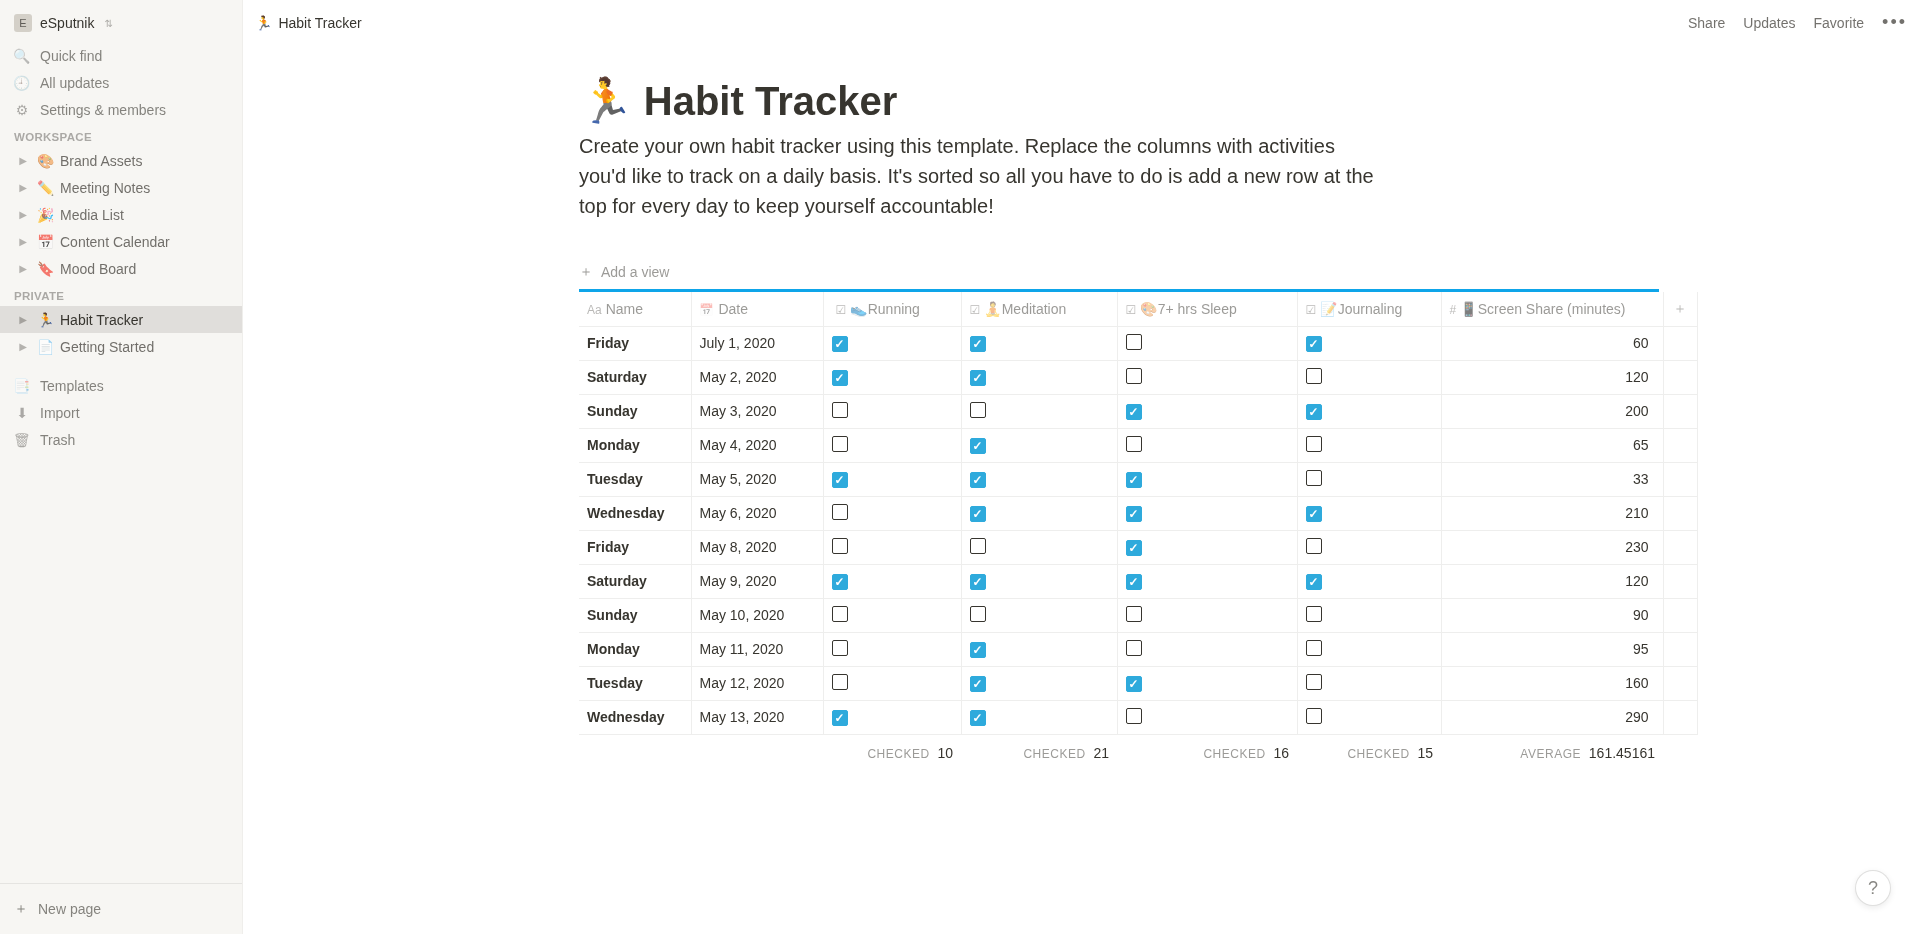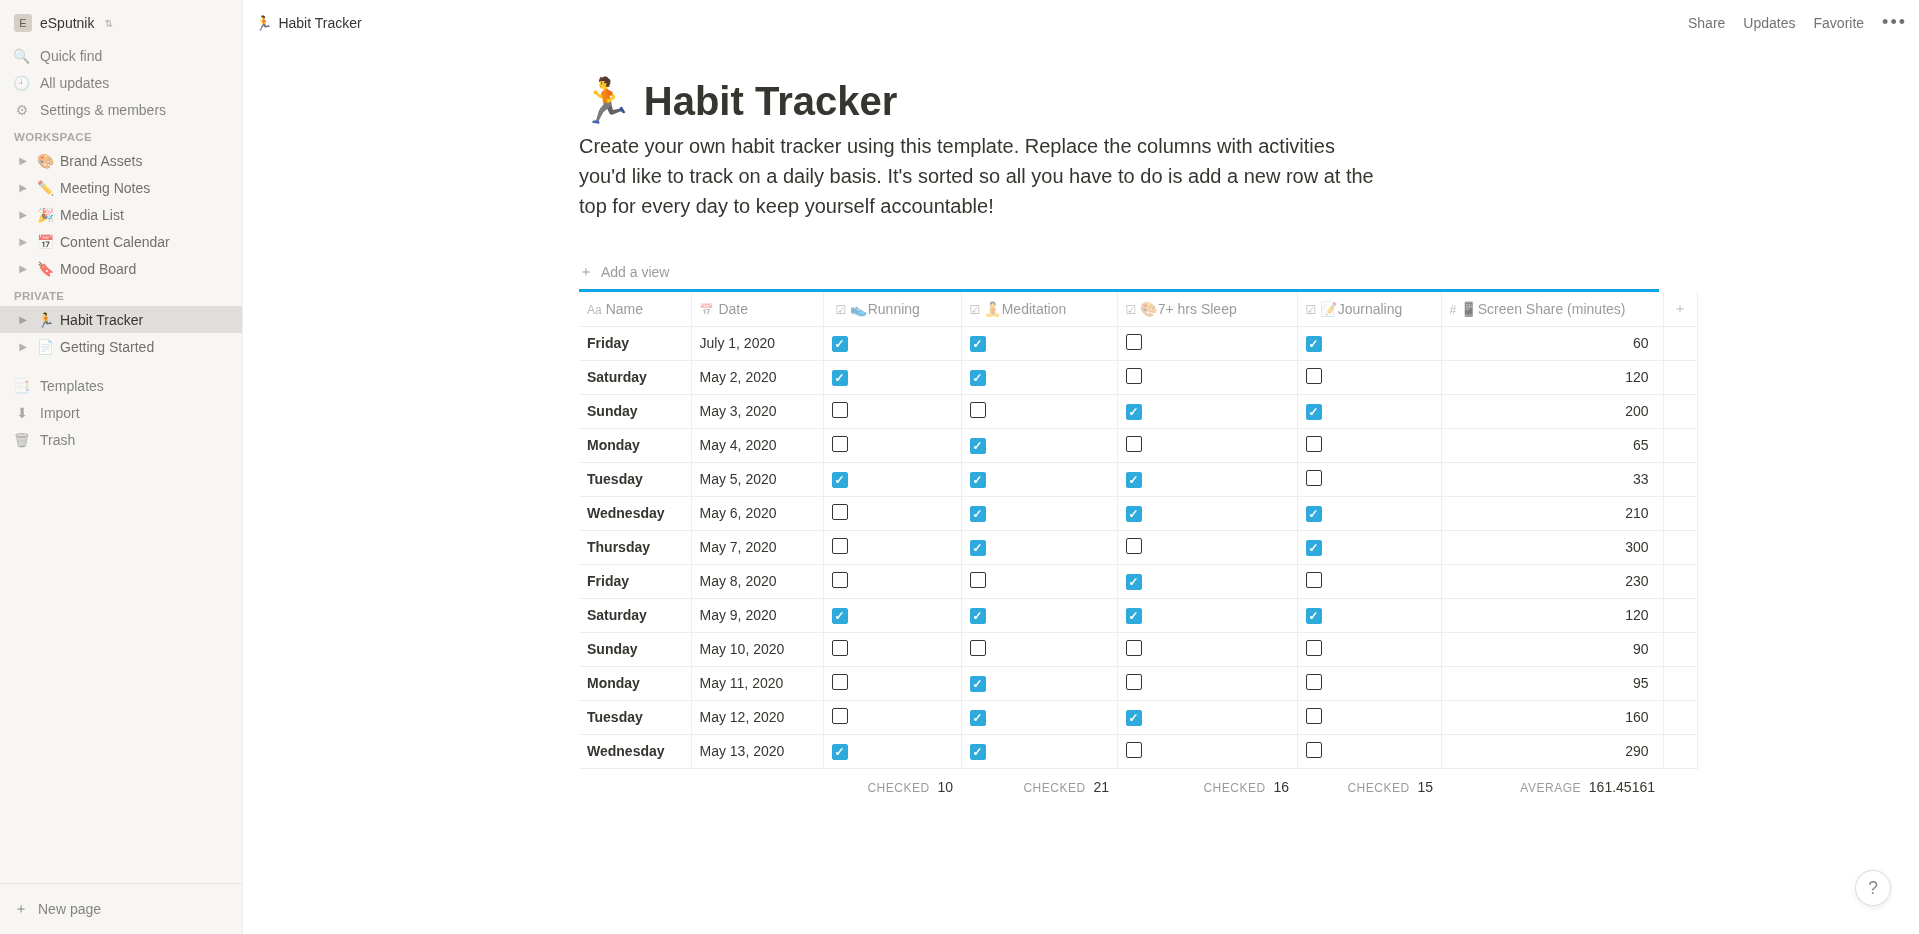--- a/index.html
+++ b/index.html
@@ -365,30 +365,20 @@
                 <td class="name-cell">Wednesday</td>
                 <td>May 6, 2020</td>
                 <td><span class="checkbox"></span></td>
                 <td><span class="checkbox checked"></span></td>
                 <td><span class="checkbox checked"></span></td>
                 <td><span class="checkbox checked"></span></td>
                 <td class="num-cell">210</td>
                 <td class="plus-col"></td>
               </tr>
               <tr>
-                <td class="name-cell">Thursday</td>
-                <td>May 7, 2020</td>
-                <td><span class="checkbox"></span></td>
-                <td><span class="checkbox checked"></span></td>
-                <td><span class="checkbox"></span></td>
-                <td><span class="checkbox checked"></span></td>
-                <td class="num-cell">300</td>
-                <td class="plus-col"></td>
-              </tr>
-              <tr>
                 <td class="name-cell">Friday</td>
                 <td>May 8, 2020</td>
                 <td><span class="checkbox"></span></td>
                 <td><span class="checkbox"></span></td>
                 <td><span class="checkbox checked"></span></td>
                 <td><span class="checkbox"></span></td>
                 <td class="num-cell">230</td>
                 <td class="plus-col"></td>
               </tr>
               <tr>

